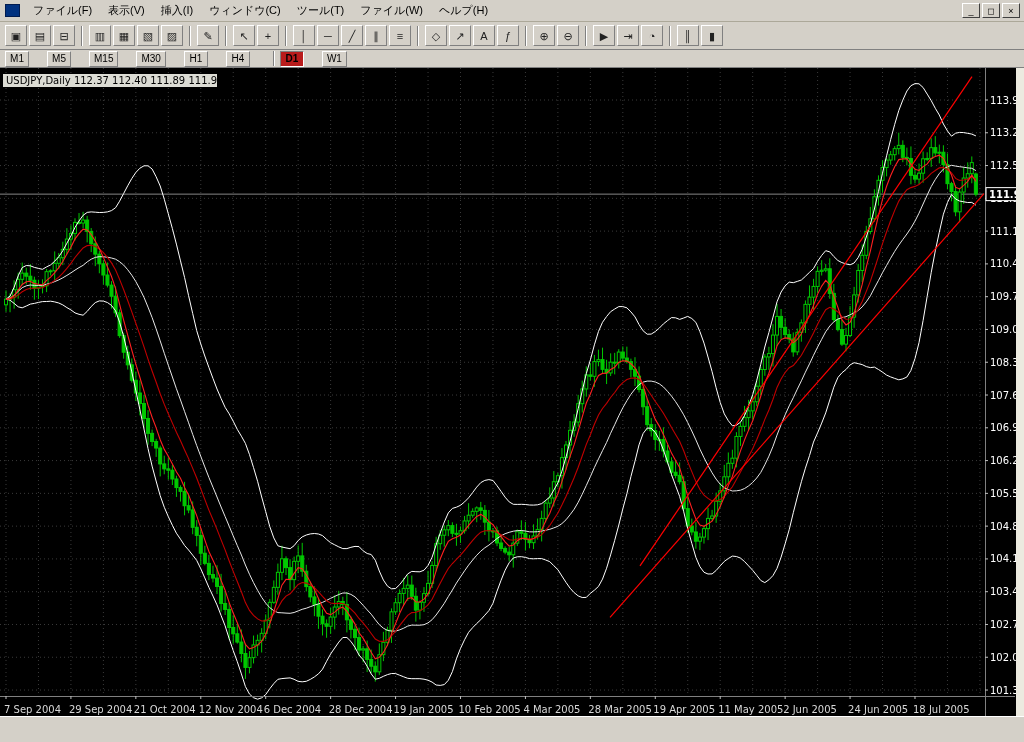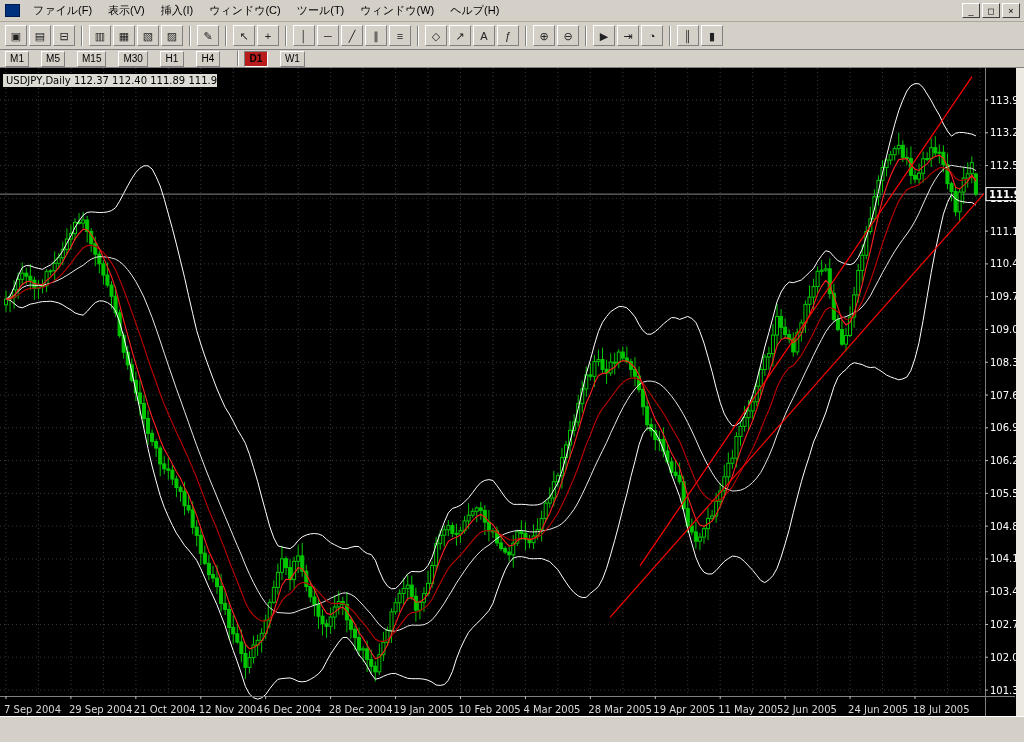--- a/index.html
+++ b/index.html
@@ -9,40 +9,40 @@
   .menubar{height:22px;display:flex;align-items:center;background:#D4D0C8;border-bottom:1px solid #ACA899;padding:0 2px}
   .appicon{width:15px;height:13px;background:#00317F;border:1px solid #001B4F;margin:0 5px 0 3px;flex:0 0 auto}
   .menuitems{display:flex;align-items:flex-end}
   .menuitem{font-size:11px;padding:3px 8px;color:#000;cursor:default;white-space:nowrap}
   .wincontrols{margin-left:auto;display:flex;gap:2px;padding-right:2px}
   .wbtn{width:18px;height:15px;font-size:9px;line-height:12px;text-align:center;background:#D4D0C8;border:1px solid;border-color:#FFF #404040 #404040 #FFF;color:#000;padding:0}
   .toolbar{height:28px;display:flex;align-items:center;background:#D4D0C8;border-bottom:1px solid #808080;padding:0 4px}
   .tbtn{width:22px;height:21px;margin:0 1px;font-size:11px;line-height:18px;text-align:center;background:#D4D0C8;border:1px solid;border-color:#FFF #808080 #808080 #FFF;color:#222;padding:0}
   .tsep{width:2px;height:20px;display:inline-block;border-left:1px solid #808080;border-right:1px solid #FFF;margin:0 5px}
   .tfbar{height:18px;display:flex;align-items:center;background:#D4D0C8;border-bottom:1px solid #808080;padding:0 5px}
-  .tfbtn{min-width:24px;height:16px;margin-right:12px;padding:0 4px;font-size:10px;line-height:13px;text-align:center;background:#D4D0C8;border:1px solid;border-color:#FFF #808080 #808080 #FFF;color:#000}
+  .tfbtn{min-width:24px;height:16px;margin-right:18px;padding:0 4px;font-size:10px;line-height:13px;text-align:center;background:#D4D0C8;border:1px solid;border-color:#FFF #808080 #808080 #FFF;color:#000}
   .tfbtn.active{border-color:#808080 #FFF #FFF #808080;background:#b91c1c;font-weight:bold}
   .tfbar .tsep{height:15px}
   .chartwrap{height:648px;background:#000}
   #chart-svg{display:block}
   .statusbar{height:26px;background:#D4D0C8;border-top:1px solid #FFF}
 </style>
 </head>
 <body>
 
 <div class="window">
   <div class="menubar">
     <span class="appicon"></span>
     <nav class="menuitems" id="menu-items">
         <span class="menuitem">ファイル(F)</span>
         <span class="menuitem">表示(V)</span>
         <span class="menuitem">挿入(I)</span>
         <span class="menuitem">ウィンドウ(C)</span>
         <span class="menuitem">ツール(T)</span>
-        <span class="menuitem">ウィンドウ(W)</span>
+        <span class="menuitem">ファイル(W)</span>
         <span class="menuitem">ヘルプ(H)</span>
       </nav>
     <div class="wincontrols" id="win-controls">
         <button class="wbtn">_</button>
         <button class="wbtn">◻</button>
         <button class="wbtn">×</button>
       </div>
   </div>
   <div class="toolbar" id="toolbar">
       <button class="tbtn">▣</button>

